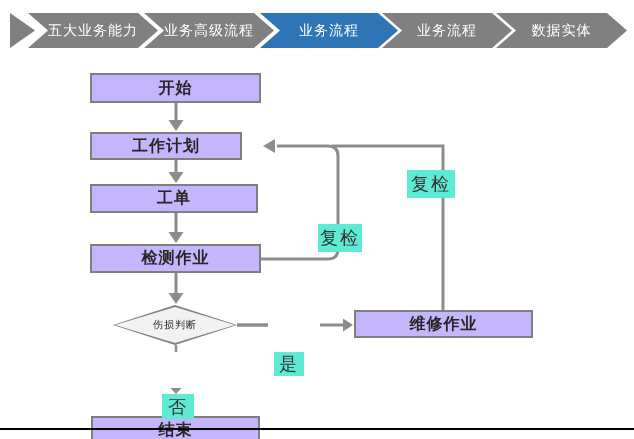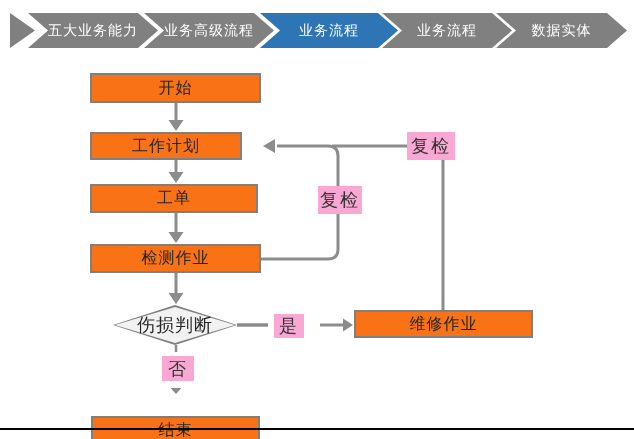--- a/index.html
+++ b/index.html
@@ -21,49 +21,49 @@
     clip-path:polygon(0 0, 100% 50%, 0 100%);
   }
   #chev1{left:28px;width:130px;}
   #chev2{left:144px;width:130px;}
   #chev3{left:260px;width:138px;}
   #chev4{left:382px;width:130px;}
   #chev5{left:496px;width:131px;}
 
   
   .node{
-    position:absolute;background:#f97316;border:2px solid #7F7F7F;box-sizing:border-box;
+    position:absolute;background:#c4b5fd;border:2px solid #7F7F7F;box-sizing:border-box;
     display:flex;align-items:center;justify-content:center;
-    font-size:16px;color:#262626;letter-spacing:1px;
+    font-size:16px;color:#262626;letter-spacing:1px;font-weight:bold;
   }
   #node-start  {left:90px; top:73px;  width:171px;height:30px;}
   #node-plan   {left:90px; top:132px; width:152px;height:28px;}
   #node-order  {left:90px; top:184px; width:168px;height:29px;}
   #node-inspect{left:90px; top:244px; width:171px;height:29px;}
   #node-repair {left:354px;top:310px; width:179px;height:28px;}
   #node-end    {left:91px; top:396px; width:169px;height:29px;margin-top:20px;}
 
   .diamond{
     position:absolute;left:113px;top:305px;width:124px;height:40px;background:#7F7F7F;
     clip-path:polygon(50% 0, 100% 50%, 50% 100%, 0 50%);
     display:flex;align-items:center;justify-content:center;
   }
   .diamond .fill{
     position:absolute;left:2px;top:2px;right:2px;bottom:2px;background:#F2F2F2;
     clip-path:polygon(50% 0, 100% 50%, 50% 100%, 0 50%);
   }
-  .diamond .lbl{position:relative;z-index:1;font-size:18px;color:#262626;letter-spacing:1px;}
+  .diamond .lbl{position:relative;z-index:1;font-size:10px;color:#262626;letter-spacing:1px;}
 
   
   #edges{position:absolute;left:0;top:0;width:634px;height:439px;}
 
   
   .edge-label{
-    position:absolute;background:#f9a8d4;color:#333333;font-size:18px;
-    display:flex;align-items:center;justify-content:center;letter-spacing:2px;
+    position:absolute;background:#5eead4;color:#333333;font-size:18px;
+    display:flex;align-items:center;justify-content:center;letter-spacing:2px;margin-top:38px;
   }
   #lbl-recheck-left {left:318px;top:186px;width:44px;height:28px;}
   #lbl-recheck-right{left:407px;top:132px;width:48px;height:28px;}
   #lbl-yes{left:274px;top:314px;width:30px;height:24px;}
   #lbl-no {left:162px;top:356px;width:32px;height:25px;}
 
   
   #bottom-rule{position:absolute;left:0;top:428px;width:634px;height:2px;background:#000000;}
 </style>
 </head>

